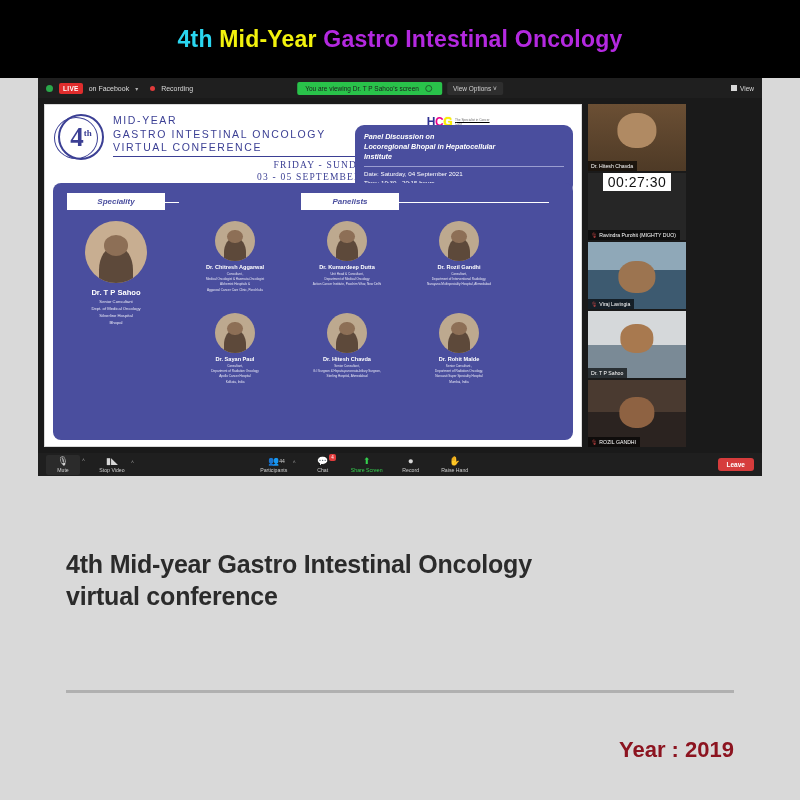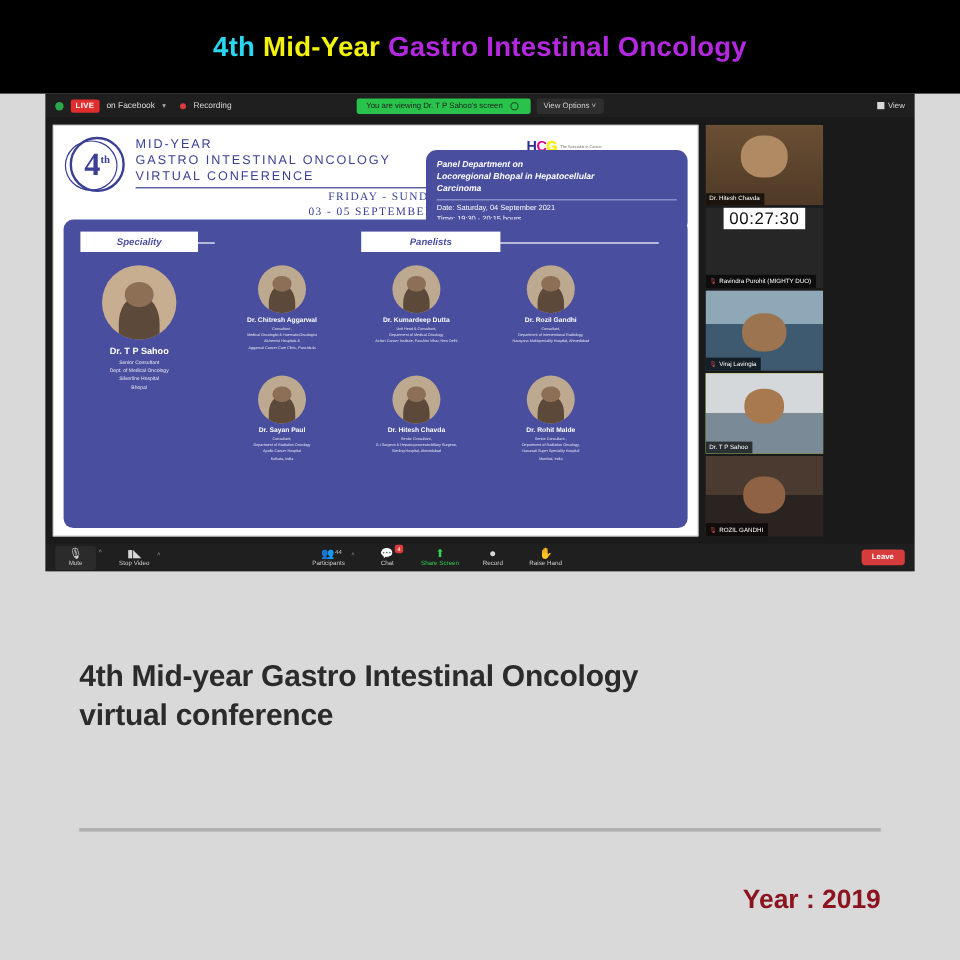--- a/index.html
+++ b/index.html
@@ -91,21 +91,21 @@
     border: 1.5px solid #3b3f94; border-radius: 50%;
   }
   .badge4 .num { font-family: "Liberation Serif", serif; font-size: 27px; font-weight: bold; color: #3b3f94; position: relative; z-index: 2; line-height: 1; }
   .badge4 .sup { font-size: 9px; vertical-align: super; }
   .head-titles { padding-left: 4px; padding-top: 3px; flex: 1; }
   .head-titles div {
     font-family: "Liberation Sans", sans-serif;
     color: #3b3f94; font-size: 10.5px; letter-spacing: 1.6px;
     line-height: 13.5px; font-variant: small-caps; text-transform: uppercase;
   }
-  .hcg-logo { position: absolute; right: 72px; top: 10px; display: flex; align-items: flex-end; gap: 3px; }
+  .hcg-logo { position: absolute; right: 84px; top: 10px; display: flex; align-items: center; gap: 3px; text-decoration: underline; }
   .hcg-word { font-size: 12px; font-weight: bold; letter-spacing: -.5px; }
   .hcg-h { color: #2e3192; } .hcg-c { color: #ec008c; } .hcg-g { color: #fff200; text-shadow: 0 0 1px #d4c800; }
   .hcg-tag { font-size: 3.2px; color: #6b6b6b; line-height: 4.5px; width: 42px; }
   .hcg-sub { font-size: 2.6px; color: #8a8a8a; position: absolute; left: 0; top: 14px; }
   .head-rule { border-top: 1.2px solid #3b3f94; margin: 1px 0 2px 0; width: 420px; }
   .dates { text-align: center; width: 420px; }
   .dates div { font-family: "Liberation Serif", serif; color: #3b3f94; font-size: 9.5px; letter-spacing: 1.2px; line-height: 12px; }
 
   .panel-box {
     position: absolute; right: 8px; top: 20px;
@@ -120,21 +120,21 @@
     position: absolute; left: 8px; right: 8px; top: 78px; bottom: 6px;
     background: #4a4e9e; border-radius: 8px;
   }
   .tab {
     position: absolute; top: 10px;
     background: #fff; color: #4a4e9e;
     font-size: 8px; font-weight: bold; font-style: italic;
     padding: 4px 0; text-align: center;
   }
   .tab-mod { left: 14px; width: 98px; }
-  .tab-pan { left: 248px; width: 116px; }
+  .tab-pan { left: 248px; width: 98px; }
   .tab-line { position: absolute; top: 19px; height: 1px; background: #fff; }
 
   .mod-card { position: absolute; left: 14px; top: 38px; width: 98px; text-align: center; color: #fff; }
   .avatar { border-radius: 50%; background: #bda98f; margin: 0 auto; position: relative; overflow: hidden; }
   .avatar::after { content:""; position:absolute; left:22%; top:42%; width:56%; height:70%; border-radius:44% 44% 0 0 / 52% 52% 0 0; background:#5d493a; }
   .avatar::before { content:""; position:absolute; left:30%; top:22%; width:40%; height:34%; border-radius:50%; background:#8d6f56; z-index:2; }
   .mod-card .avatar { width: 62px; height: 62px; background: #c8ae91; }
   .pname { font-size: 7.6px; font-weight: bold; margin-top: 5px; line-height: 10px; }
   .pcred { font-size: 4.2px; line-height: 6px; color: #e7e7f5; margin-top: 1px; }
 
@@ -267,23 +267,23 @@
             </div>
           </div>
           <div class="hcg-logo">
             <span class="hcg-word"><span class="hcg-h">H</span><span class="hcg-c">C</span><span class="hcg-g">G</span></span>
             <span class="hcg-tag">The Specialist in Cancer Care</span>
             <span class="hcg-sub">HealthCare Global Enterprises Ltd.</span>
           </div>
         </div>
 
         <div class="panel-box">
-          <div class="pb-t">Panel Department on</div>
+          <div class="pb-t">Panel Discussion on</div>
           <div class="pb-t">Locoregional Bhopal in Hepatocellular</div>
-          <div class="pb-t">Carcinoma</div>
+          <div class="pb-t">Institute</div>
           <div class="pb-rule"></div>
           <div class="pb-d">Date: Saturday, 04 September 2021</div>
           <div class="pb-d">Time: 19:30 - 20:15 hours</div>
         </div>
 
         <div class="purple-body">
           <div class="tab tab-mod">Speciality</div>
           <div class="tab-line" style="left:112px;width:14px;"></div>
           <div class="tab tab-pan">Panelists</div>
           <div class="tab-line" style="left:346px;width:150px;"></div>

